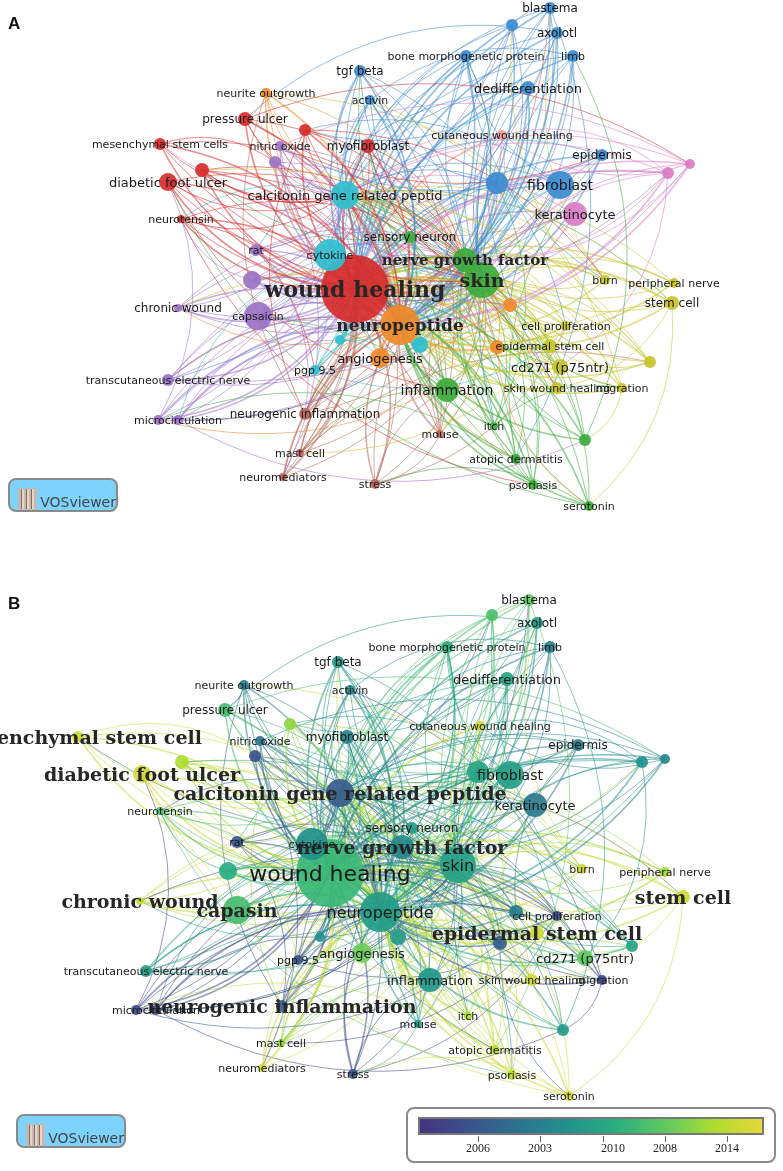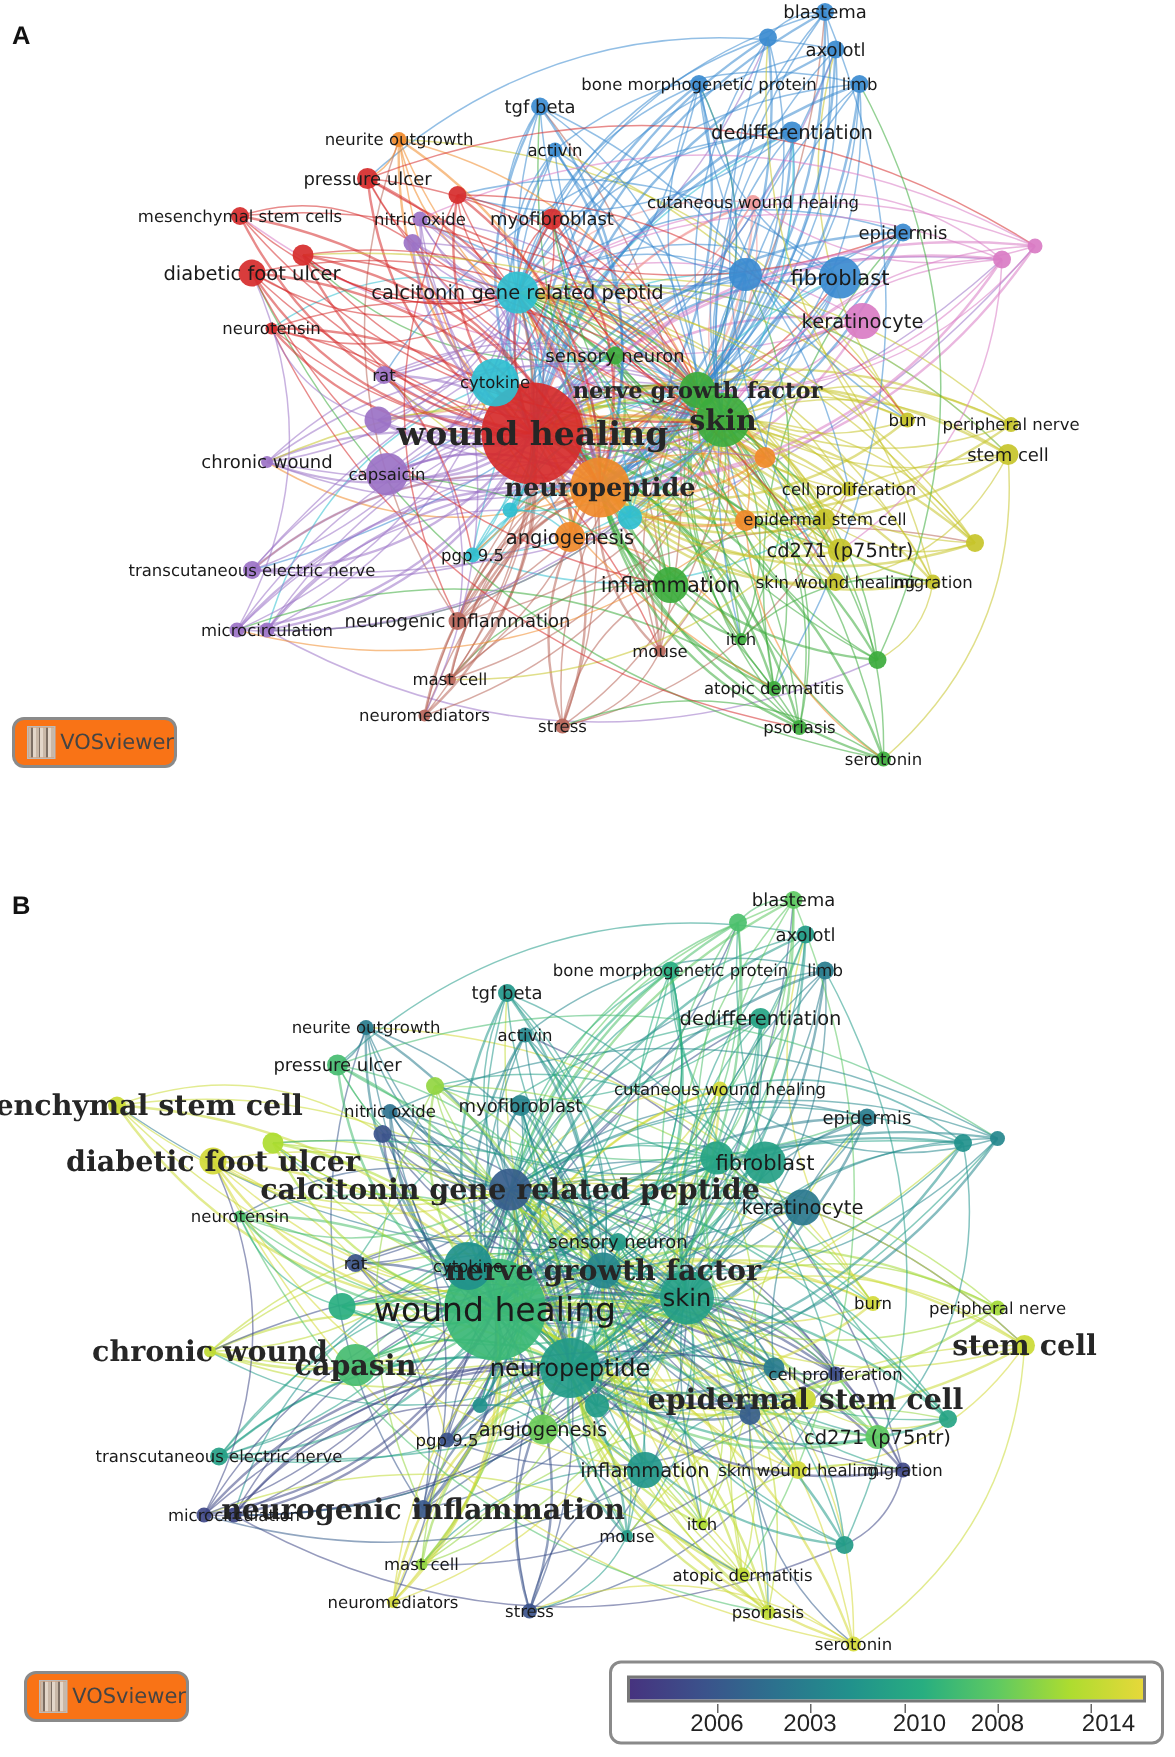--- a/index.html
+++ b/index.html
@@ -4,27 +4,27 @@
 <style>
   html, body { margin: 0; padding: 0; background: #ffffff; }
   body { width: 783px; height: 1171px; position: relative; overflow: hidden; font-family: "DejaVu Sans", sans-serif; }
   .panel { position: absolute; left: 0; width: 783px; }
   #panel-a { top: 0; height: 560px; }
   #panel-b { top: 580px; height: 591px; }
   .panel-letter { position: absolute; left: 8px; top: 14px; font-family: "Liberation Sans", sans-serif; font-weight: bold; font-size: 17px; color: #111; }
   svg.net { position: absolute; left: 0; top: 0; }
   .lbl { font-family: "DejaVu Sans", sans-serif; fill: #1a1a1a; }
   .lbl-big { font-family: "DejaVu Serif", serif; font-weight: bold; fill: #262626; }
-  .vos-badge { position: absolute; width: 110px; height: 34px; border: 2px solid #8a8a8a; border-radius: 8px; background: #f97316; display: flex; align-items: center; gap: 3px; padding-left: 8px; box-sizing: border-box; }
+  .vos-badge { position: absolute; width: 110px; height: 34px; border: 2px solid #8a8a8a; border-radius: 8px; background: #7dd3fc; display: flex; align-items: flex-end; gap: 3px; padding-left: 8px; box-sizing: border-box; }
   .vos-logo { width: 22px; height: 20px; background: repeating-linear-gradient(90deg,#c9b8a8 0 2px,#7d6f64 2px 3px,#e3d6c9 3px 5px); border: 1px solid #bbb; }
   .vos-text { font-family: "DejaVu Sans", sans-serif; font-size: 14px; color: #444; }
   .colorbar-box { position: absolute; left: 406px; top: 1107px; width: 370px; height: 56px; border: 2px solid #8a8a8a; border-radius: 8px; background: #fff; box-sizing: border-box; }
   .colorbar { position: absolute; left: 10px; top: 8px; width: 346px; height: 18px; border: 2px solid #777; box-sizing: border-box; background: linear-gradient(90deg,#46337f,#3b528b,#2c728e,#21918c,#28ae80,#5ec962,#addc30,#e6d83a); }
   .tick { position: absolute; top: 27px; width: 1px; height: 6px; background: #666; }
-  .tick-label { position: absolute; top: 32px; font-family: Liberation Sans, sans-serif; font-size: 16px; color: #222; transform: translateX(-50%); }
+  .tick-label { position: absolute; top: 32px; font-family: Liberation Serif, serif; font-size: 12px; color: #222; transform: translateX(-50%); }
 </style>
 </head>
 <body>
 
 <div class="panel" id="panel-a">
   <div class="panel-letter">A</div>
   <svg class="net" id="svg-a" width="783" height="560">
       <g>
         <path d="M355,289 Q386.5,295.75 400,325" fill="none" stroke="#d62b2b" stroke-opacity="0.55" stroke-width="1.6"></path>
         <path d="M355,289 Q420.75,316.25 482,280" fill="none" stroke="#d62b2b" stroke-opacity="0.55" stroke-width="1"></path>
@@ -1176,14 +1176,14 @@
   <div class="colorbar"></div>
   <div class="tick" style="left:70px"></div>
   <div class="tick" style="left:132px"></div>
   <div class="tick" style="left:195px"></div>
   <div class="tick" style="left:257px"></div>
   <div class="tick" style="left:319px"></div>
   <div class="tick-label" style="left:70px">2006</div>
   <div class="tick-label" style="left:132px">2003</div>
   <div class="tick-label" style="left:205px">2010</div>
   <div class="tick-label" style="left:257px">2008</div>
-  <div class="tick-label" style="left:331px">2014</div>
+  <div class="tick-label" style="left:319px">2014</div>
 </div>
 
 </body></html>

